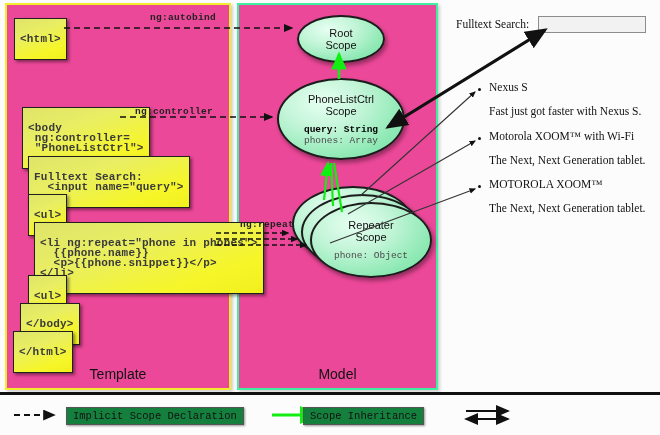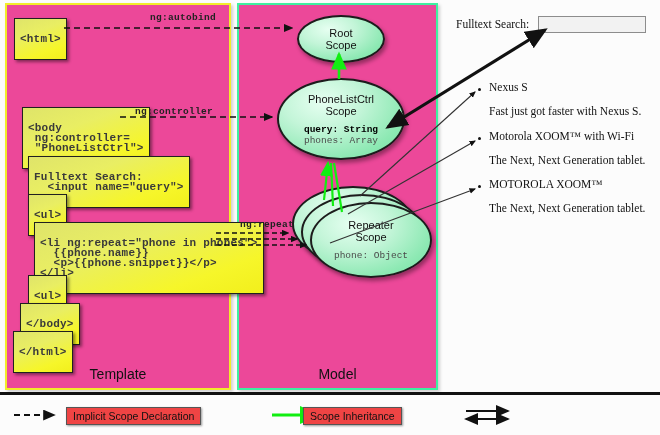--- a/index.html
+++ b/index.html
@@ -39,24 +39,24 @@
   .view-input{position:absolute;border:1px solid #8d8d8d;background:#f2f2f2;}
   .bullet-item{position:absolute;font-family:"Liberation Serif",serif;font-size:11.5px;color:#111;white-space:nowrap;}
   .bullet-dot{position:absolute;width:3px;height:3px;border-radius:50%;background:#111;}
 
   
   .arrow-label{position:absolute;font-family:"Liberation Mono","DejaVu Sans Mono",monospace;
      font-size:9.5px;color:#222;font-weight:bold;letter-spacing:.3px;}
 
   
   #legend-rule{position:absolute;left:0;top:392px;width:660px;height:3px;background:#111;}
-  .legend-box{position:absolute;border:1px solid #555;background:#ef4444;
+  .legend-box{position:absolute;border:1px solid #555;background:#15803d;
      box-shadow:1px 1px 2px rgba(0,0,0,.4);
      font-size:10.5px;color:#111;padding:2px 6px;white-space:nowrap;
-     font-family:Liberation Sans, sans-serif;}
+     font-family:Liberation Mono, monospace;}
 
   svg.overlay{position:absolute;left:0;top:0;width:660px;height:435px;pointer-events:none;}
 </style>
 </head>
 <body>
 
 <div id="root">
 
   <div class="panel" id="panel-template">
     <div class="panel-label">Template</div>

